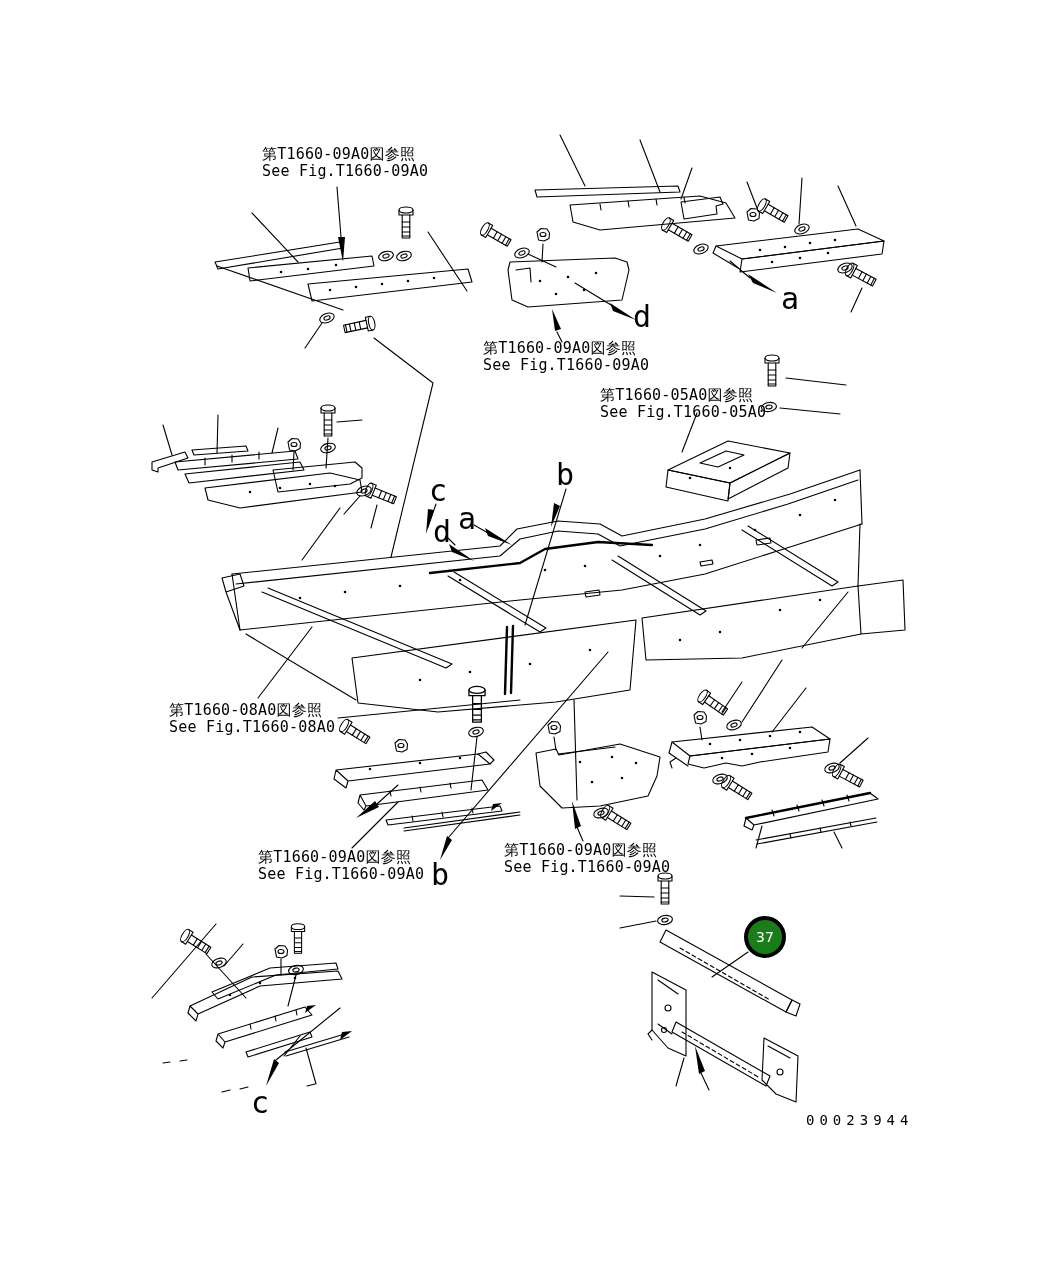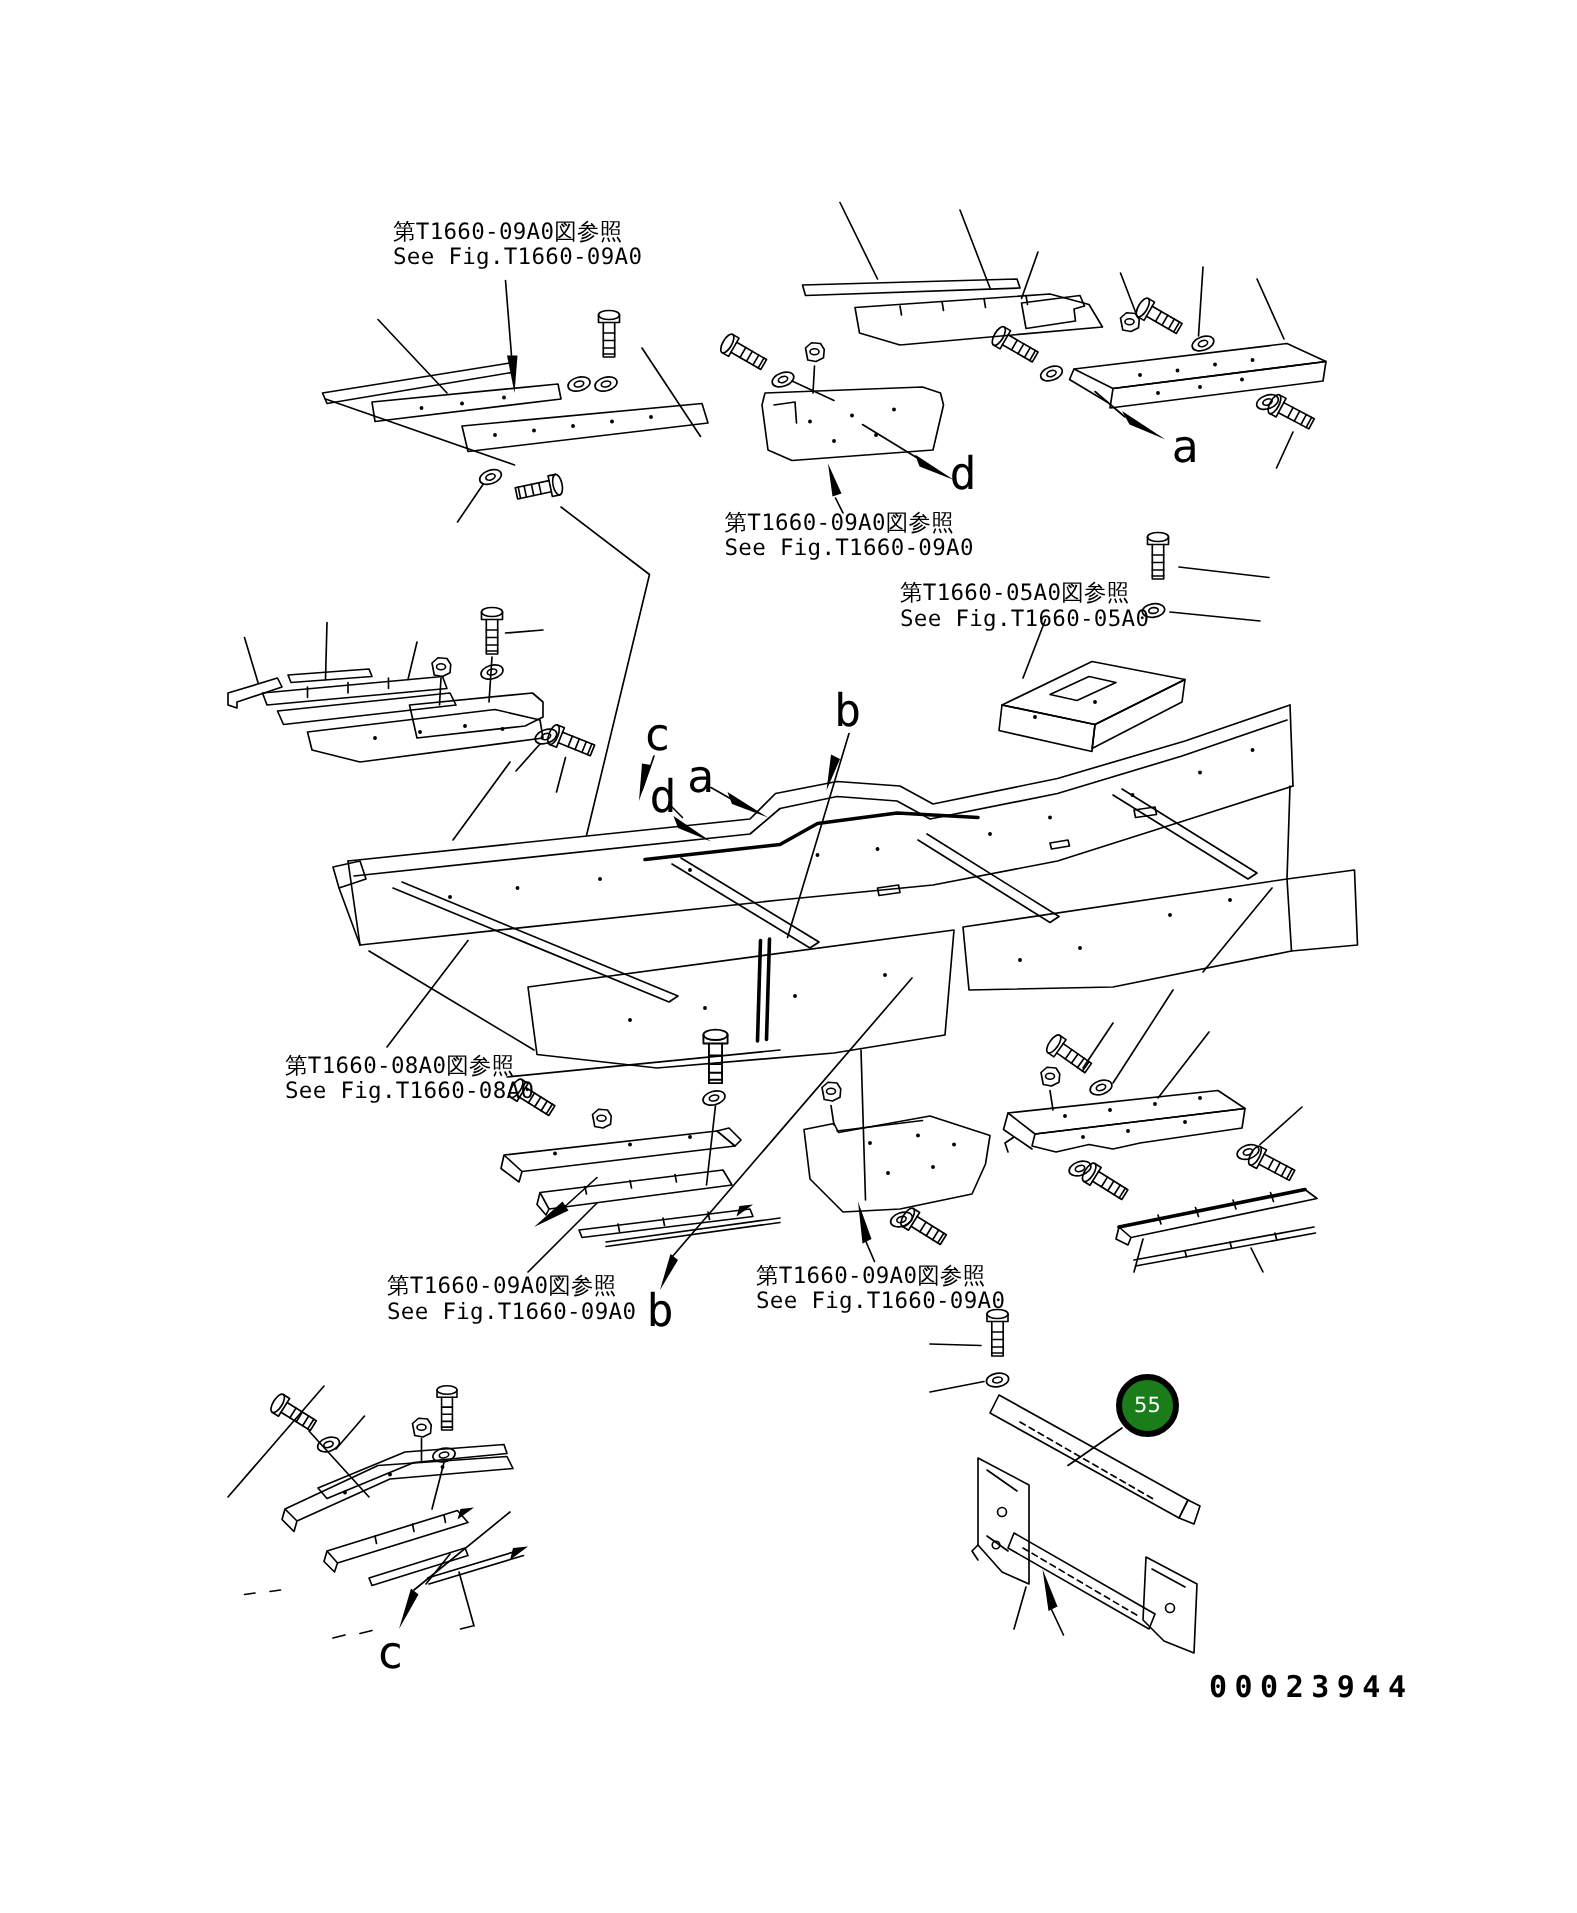--- a/index.html
+++ b/index.html
@@ -7,21 +7,21 @@
           font-family:"DejaVu Sans Mono","DejaVu Sans",monospace;color:#000;}
   svg.art{position:absolute;left:0;top:0;}
   svg.art path, svg.art line, svg.art polyline, svg.art ellipse, svg.art circle{
      fill:none;stroke:#000;stroke-width:1.1;stroke-linejoin:round;stroke-linecap:round;}
   svg.art .fill{fill:#000;stroke:none;}
   svg.art .thick{stroke-width:2.4;}
   svg.art .dots{stroke-width:2.6;stroke-linecap:round;}
   svg.art .dash{stroke-dasharray:4 3;}
   .figref{position:absolute;font-size:15px;line-height:17px;letter-spacing:.2px;white-space:nowrap;}
   .callout{position:absolute;font-size:30px;line-height:34px;}
-  .pn{position:absolute;font-size:20px;letter-spacing:5px;font-weight:bold;}
+  .pn{position:absolute;font-size:14px;letter-spacing:5px;}
   .balloon{position:absolute;left:744px;top:916px;width:34px;height:34px;border:4px solid #000;
            border-radius:50%;background:#1a7d1a;color:#fff;display:flex;align-items:center;
            justify-content:center;font-size:14px;font-family:"DejaVu Sans",sans-serif;cursor:pointer;}
 </style>
 </head>
 <body>
 
 <div class="canvas">
 
   <svg class="art" width="1051" height="1275" viewBox="0 0 1051 1275">
@@ -257,21 +257,21 @@
     <div>See Fig.T1660-09A0</div>
   </div>
   <div class="figref" style="left:483px;top:340px">
     <div>第T1660-09A0図参照</div>
     <div>See Fig.T1660-09A0</div>
   </div>
   <div class="figref" style="left:600px;top:387px">
     <div>第T1660-05A0図参照</div>
     <div>See Fig.T1660-05A0</div>
   </div>
-  <div class="figref" style="left:190px;top:702px">
+  <div class="figref" style="left:169px;top:702px">
     <div>第T1660-08A0図参照</div>
     <div>See Fig.T1660-08A0</div>
   </div>
   <div class="figref" style="left:258px;top:849px">
     <div>第T1660-09A0図参照</div>
     <div>See Fig.T1660-09A0</div>
   </div>
   <div class="figref" style="left:504px;top:842px">
     <div>第T1660-09A0図参照</div>
     <div>See Fig.T1660-09A0</div>
@@ -280,18 +280,18 @@
   <div class="callout" style="left:633px;top:300px">d</div>
   <div class="callout" style="left:781px;top:282px">a</div>
   <div class="callout" style="left:429px;top:474px">c</div>
   <div class="callout" style="left:556px;top:458px">b</div>
   <div class="callout" style="left:458px;top:502px">a</div>
   <div class="callout" style="left:433px;top:515px">d</div>
   <div class="callout" style="left:431px;top:858px">b</div>
   <div class="callout" style="left:251px;top:1086px">c</div>
 
   <div class="balloon" style="background: rgb(26, 125, 26); border-color: rgb(0, 0, 0); color: rgb(255, 255, 255);">
-    <span>55</span>
+    <span>37</span>
   </div>
 
   <div class="pn" style="left:806px;top:1112px">00023944</div>
 
 </div>
 
 </body></html>

